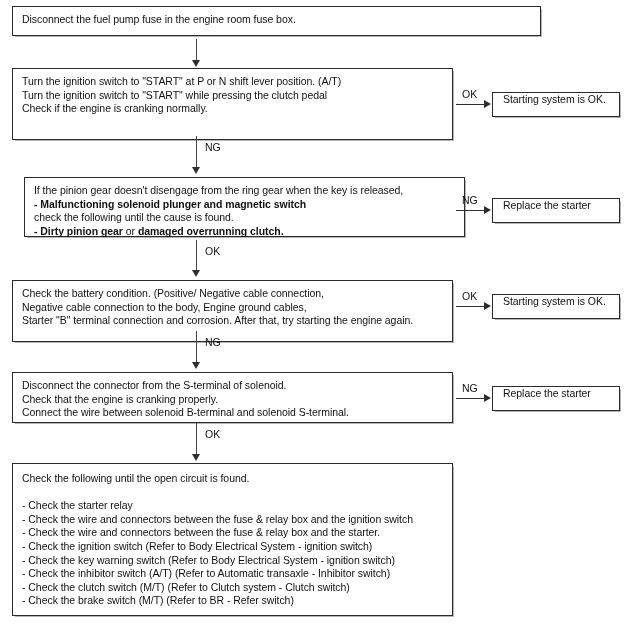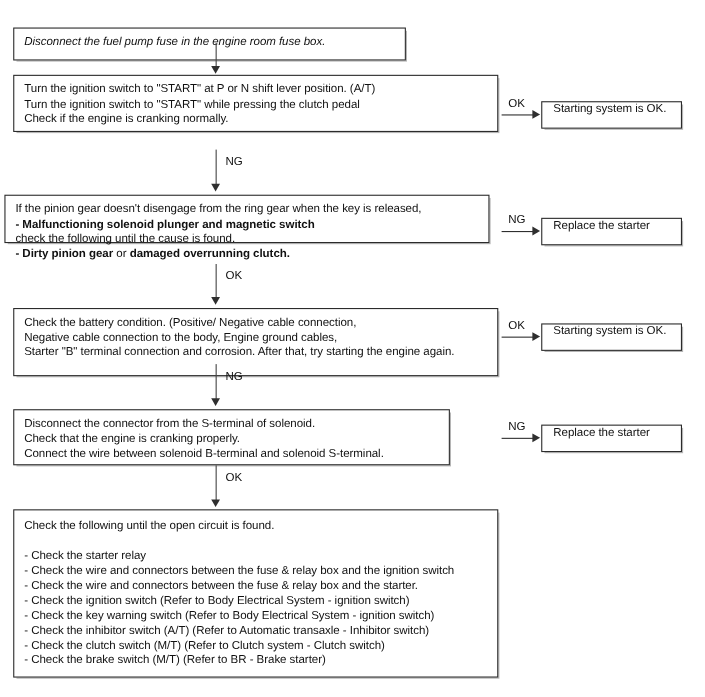--- a/index.html
+++ b/index.html
@@ -82,45 +82,45 @@
     line-height: 12px;
     color: #111111;
     white-space: nowrap;
   }
 </style>
 </head>
 <body>
 
 <div id="flow">
 
-  <div class="node" id="node1" style="left:12px; top:25px; width:357px; height:30px;font-style:italic;">
+  <div class="node" id="node1" style="left:12px; top:6px; width:529px; height:30px;">
     <div class="line">Disconnect the fuel pump fuse in the engine room fuse box.</div>
   </div>
 
   <div class="vline" style="left:196px; top:39px; height:22px;"></div>
   <div class="arrow-down" style="left:192px; top:60px;"></div>
 
-  <div class="node" id="node2" style="left:12px; top:68px; width:441px; height:52px;">
+  <div class="node" id="node2" style="left:12px; top:68px; width:441px; height:72px;">
     <div class="line">Turn the ignition switch to "START" at P or N shift lever position. (A/T)</div>
     <div class="line">Turn the ignition switch to "START" while pressing the clutch pedal</div>
     <div class="line">Check if the engine is cranking normally.</div>
   </div>
 
   <div class="edge-label" style="left:462px; top:88px;">OK</div>
   <div class="hline" style="left:456px; top:104px; width:32px;"></div>
   <div class="arrow-right" style="left:484px; top:100px;"></div>
   <div class="node result" style="left:492px; top:92px; width:128px; height:25px;">
     <span>Starting system is OK.</span>
   </div>
 
   <div class="vline" style="left:196px; top:136px; height:32px;"></div>
   <div class="arrow-down" style="left:192px; top:167px;"></div>
   <div class="edge-label" style="left:205px; top:141px;">NG</div>
 
-  <div class="node" id="node3" style="left:4px; top:177px; width:441px; height:44px;">
+  <div class="node" id="node3" style="left:24px; top:177px; width:441px; height:60px;">
     <div class="line">If the pinion gear doesn't disengage from the ring gear when the key is released,</div>
     <div class="line bold">- Malfunctioning solenoid plunger and magnetic switch</div>
     <div class="line">check the following until the cause is found.</div>
     <div class="line">
       <span class="b">- Dirty pinion gear</span><span> or </span><span class="b">damaged overrunning clutch.</span>
     </div>
   </div>
 
   <div class="edge-label" style="left:462px; top:194px;">NG</div>
   <div class="hline" style="left:456px; top:210px; width:32px;"></div>
@@ -143,21 +143,21 @@
   <div class="hline" style="left:456px; top:306px; width:32px;"></div>
   <div class="arrow-right" style="left:484px; top:302px;"></div>
   <div class="node result" style="left:492px; top:294px; width:128px; height:25px;">
     <span>Starting system is OK.</span>
   </div>
 
   <div class="vline" style="left:196px; top:331px; height:32px;"></div>
   <div class="arrow-down" style="left:192px; top:362px;"></div>
   <div class="edge-label" style="left:205px; top:336px;">NG</div>
 
-  <div class="node" id="node5" style="left:12px; top:372px; width:397px; height:51px;">
+  <div class="node" id="node5" style="left:12px; top:372px; width:441px; height:51px;">
     <div class="line">Disconnect the connector from the S-terminal of solenoid.</div>
     <div class="line">Check that the engine is cranking properly.</div>
     <div class="line">Connect the wire between solenoid B-terminal and solenoid S-terminal.</div>
   </div>
 
   <div class="edge-label" style="left:462px; top:382px;">NG</div>
   <div class="hline" style="left:456px; top:398px; width:32px;"></div>
   <div class="arrow-right" style="left:484px; top:394px;"></div>
   <div class="node result" style="left:492px; top:386px; width:128px; height:25px;">
     <span>Replace the starter</span>
@@ -170,16 +170,16 @@
   <div class="node" id="node6" style="left:12px; top:463px; width:441px; height:153px; padding-top:8px;">
     <div class="line">Check the following until the open circuit is found.</div>
     <div class="spacer-line"></div>
     <div class="line">- Check the starter relay</div>
     <div class="line">- Check the wire and connectors between the fuse &amp; relay box and the ignition switch</div>
     <div class="line">- Check the wire and connectors between the fuse &amp; relay box and the starter.</div>
     <div class="line">- Check the ignition switch (Refer to Body Electrical System - ignition switch)</div>
     <div class="line">- Check the key warning switch (Refer to Body Electrical System - ignition switch)</div>
     <div class="line">- Check the inhibitor switch (A/T) (Refer to Automatic transaxle - Inhibitor switch)</div>
     <div class="line">- Check the clutch switch (M/T) (Refer to Clutch system - Clutch switch)</div>
-    <div class="line">- Check the brake switch (M/T) (Refer to BR - Brake starter)</div>
+    <div class="line">- Check the brake switch (M/T) (Refer to BR - Refer switch)</div>
   </div>
 
 </div>
 
 </body></html>

